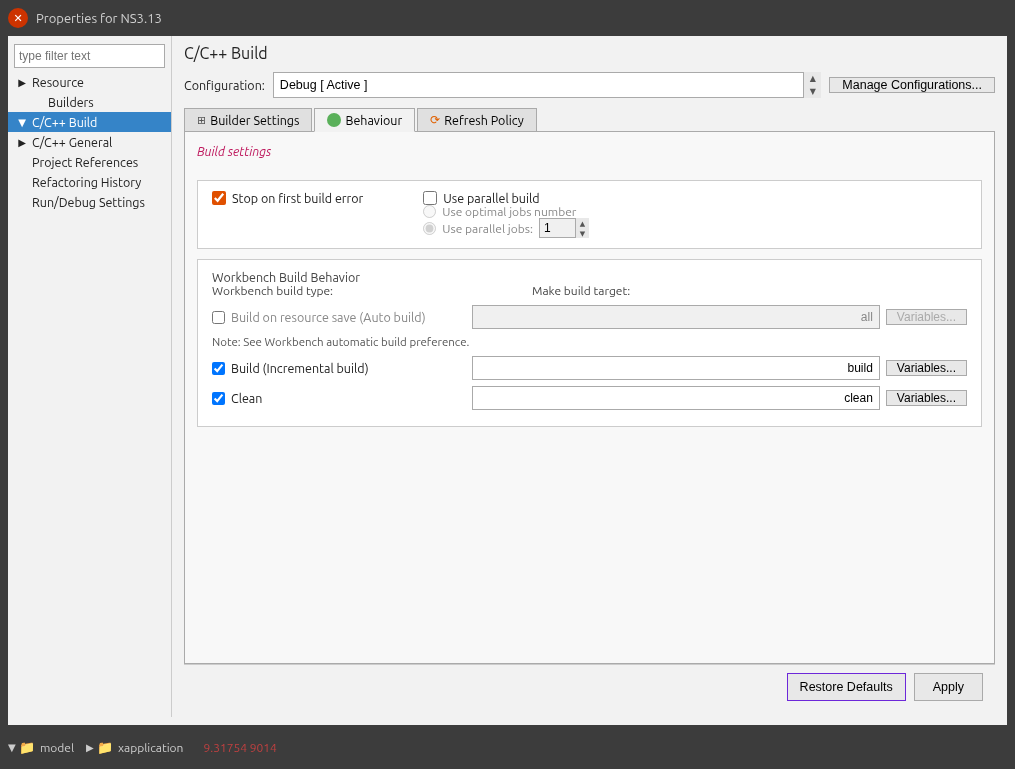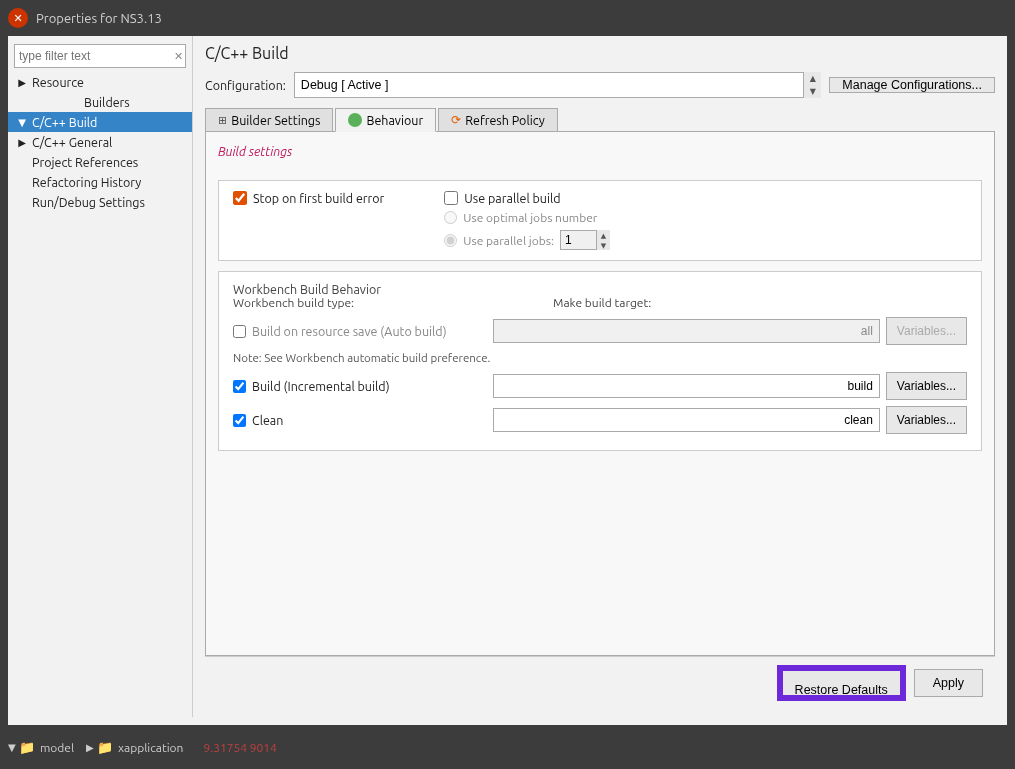--- a/index.html
+++ b/index.html
@@ -47,21 +47,21 @@
     }
 
     .dialog-body {
       display: flex;
       flex: 1;
       overflow: hidden;
     }
 
     
     .sidebar {
-      width: 185px;
+      width: 164px;
       background: #f2f2f2;
       border-right: 1px solid #ccc;
       padding: 4px 0;
     }
 
     .filter-row {
       display: flex;
       align-items: center;
       margin: 4px 6px;
       border: 1px solid #aaa;
@@ -97,21 +97,21 @@
     }
     .tree-arrow {
       width: 12px;
       height: 12px;
       margin-right: 4px;
       display: inline-flex;
       align-items: center;
       justify-content: center;
       font-size: 10px;
     }
-    .tree-indent { margin-left: 16px; gap: 36px; }
+    .tree-indent { margin-left: 16px; }
 
     
     .content {
       flex: 1;
       display: flex;
       flex-direction: column;
       background: #f2f2f2;
       padding: 8px 12px;
     }
 
@@ -244,21 +244,20 @@
       color: #222;
     }
     .checkbox-row input[type=checkbox] {
       accent-color: #e05000;
       width: 14px; height: 14px;
     }
 
     .parallel-col {
       display: flex;
       flex-direction: column;
-      gap: 6px;
     }
     .radio-row {
       display: flex;
       align-items: center;
       gap: 6px;
       font-size: 12px;
       color: #888;
     }
     .radio-row input[type=radio] {
       width: 13px; height: 13px;
@@ -340,21 +339,21 @@
       padding: 0 6px;
       background: #fff;
       text-align: right;
     }
     .wbench-input.disabled {
       background: #f0f0f0;
       color: #888;
     }
     .variables-btn {
       margin-left: 6px;
-      height: 28px;
+      height: 16px;
       padding: 0 10px;
       background: #e8e8e8;
       border: 1px solid #aaa;
       font-size: 12px;
       cursor: pointer;
       white-space: nowrap;
     }
     .variables-btn.disabled {
       color: #aaa;
       cursor: default;
@@ -373,23 +372,23 @@
       justify-content: flex-end;
       align-items: center;
       padding: 8px 12px;
       background: #f2f2f2;
       border-top: 1px solid #ccc;
       gap: 8px;
     }
 
     .btn-restore {
       height: 28px;
-      padding: 12px 12px;
+      padding: 4px 12px;
       background: #e8e8e8;
-      border: 6px solid #6d28d9;
+      border: 1px solid #6d28d9;
       font-size: 12.5px;
       cursor: pointer;
     }
 
     .btn-apply {
       height: 28px;
       padding: 0 18px;
       background: #e8e8e8;
       border: 1px solid #aaa;
       font-size: 12.5px;

